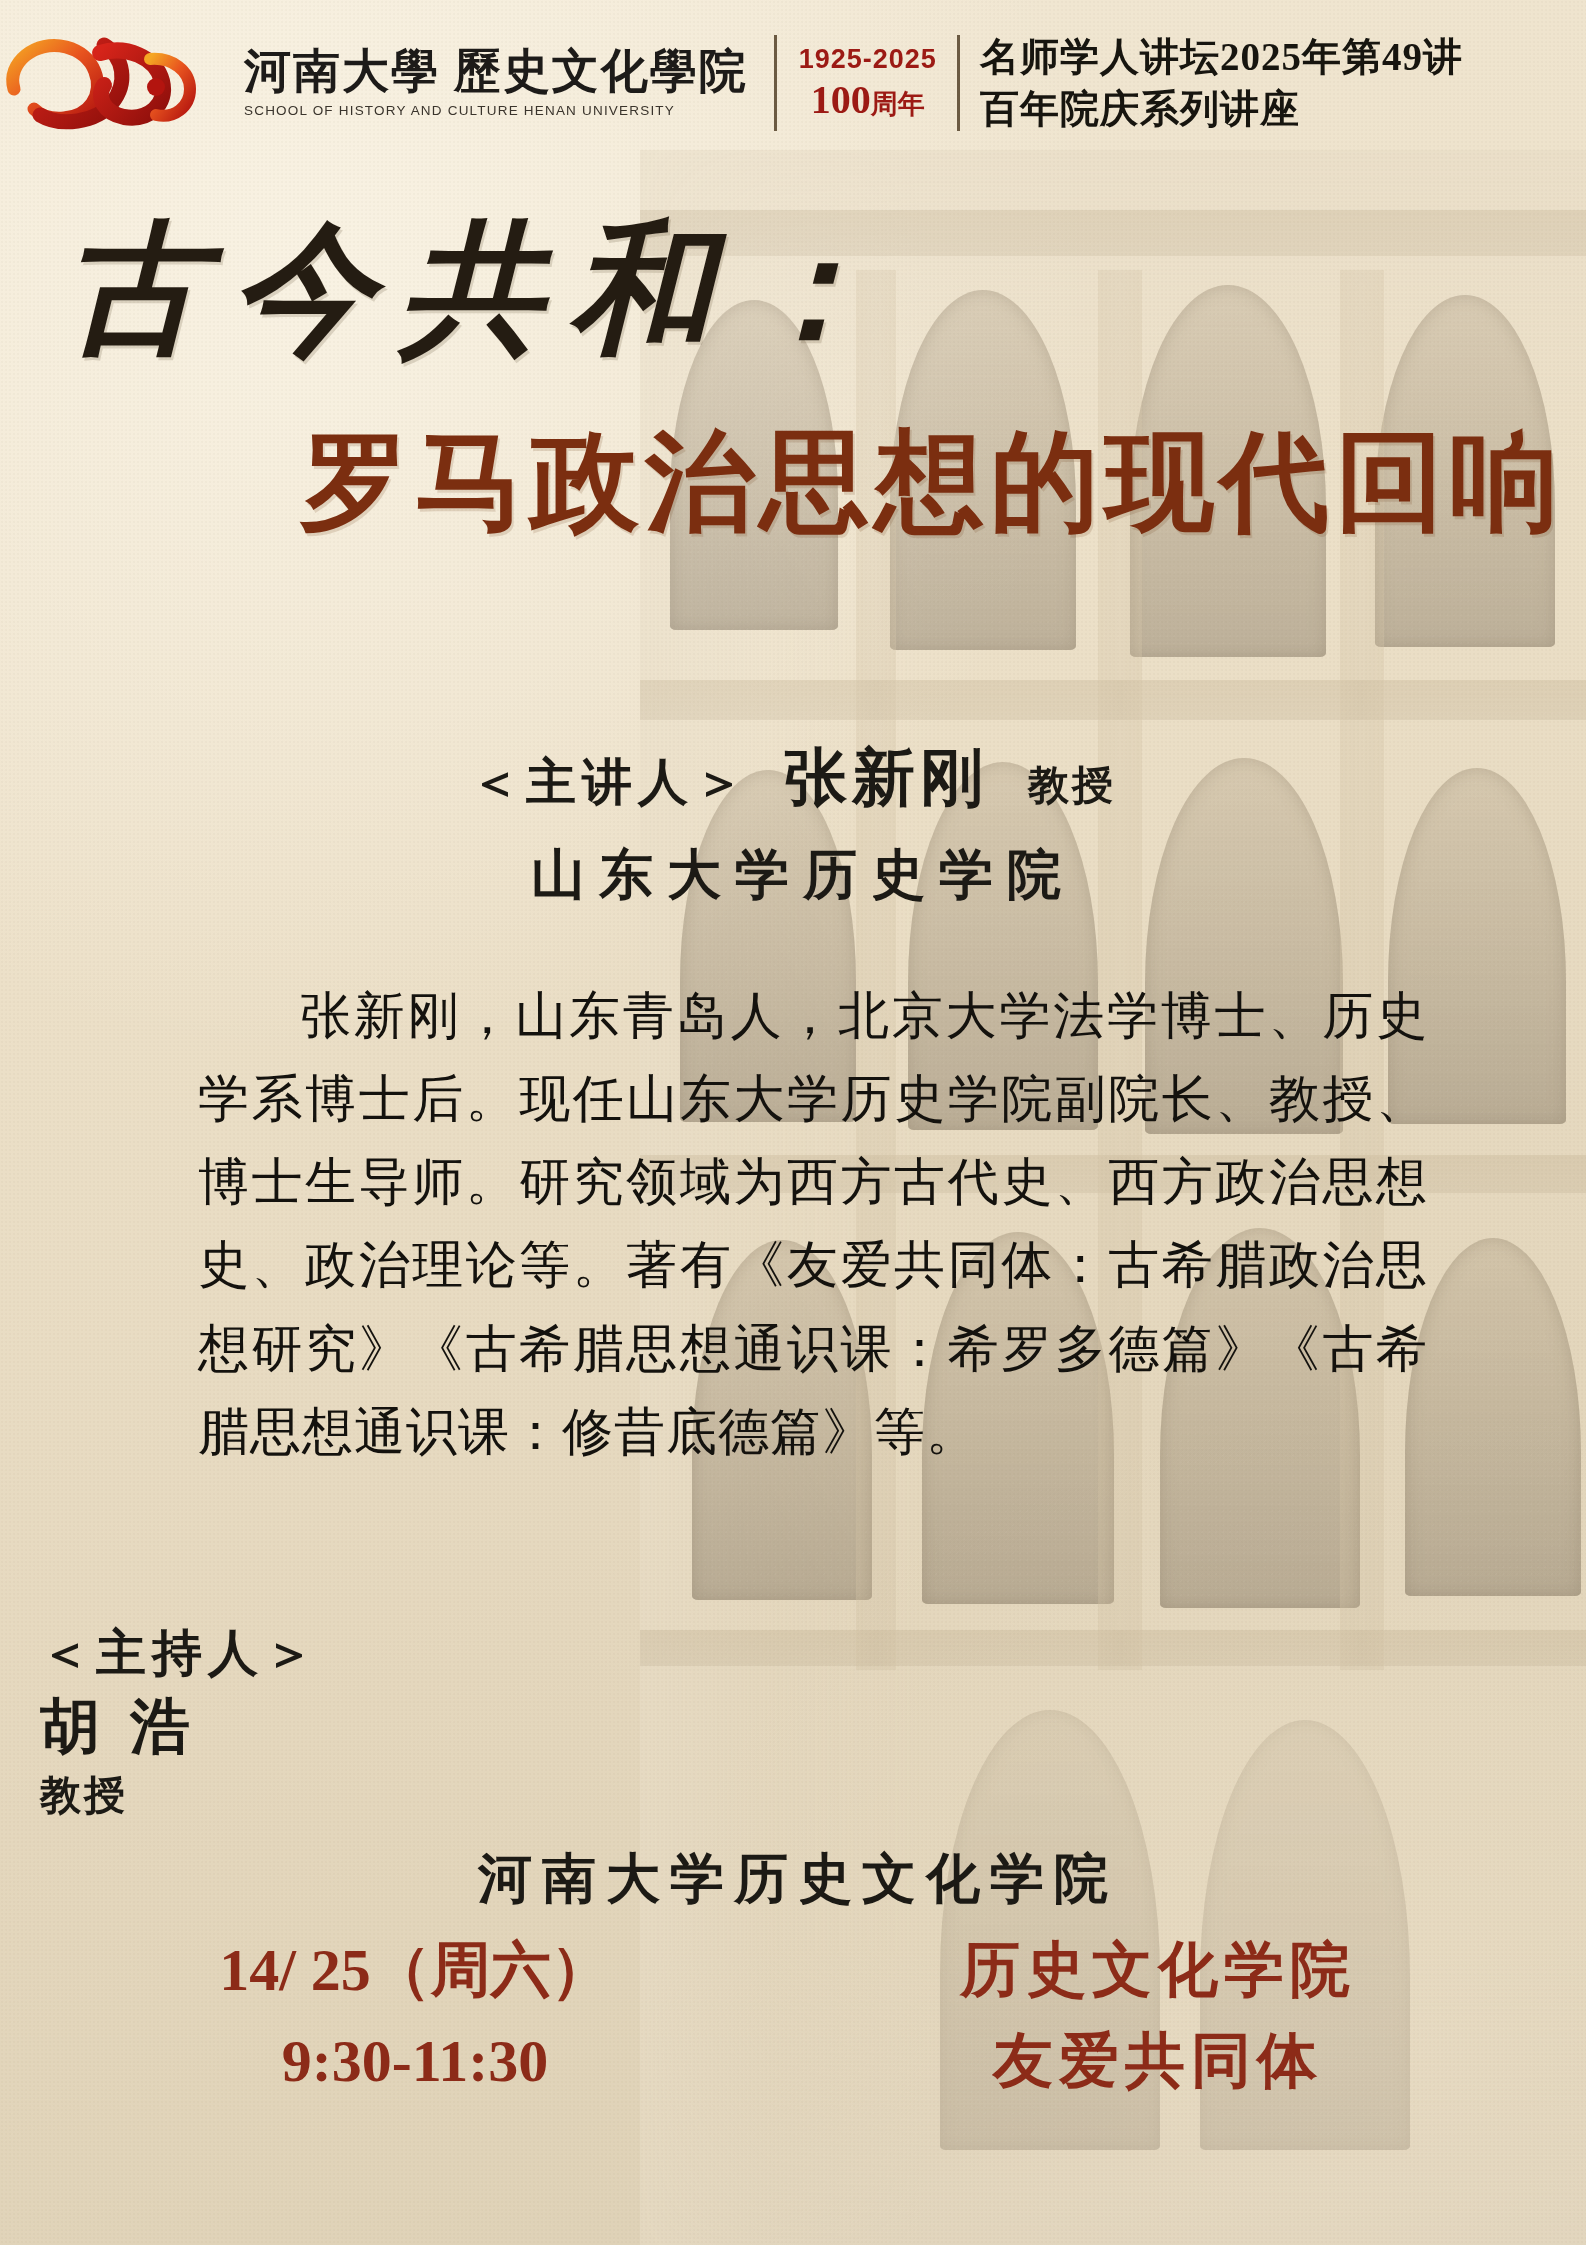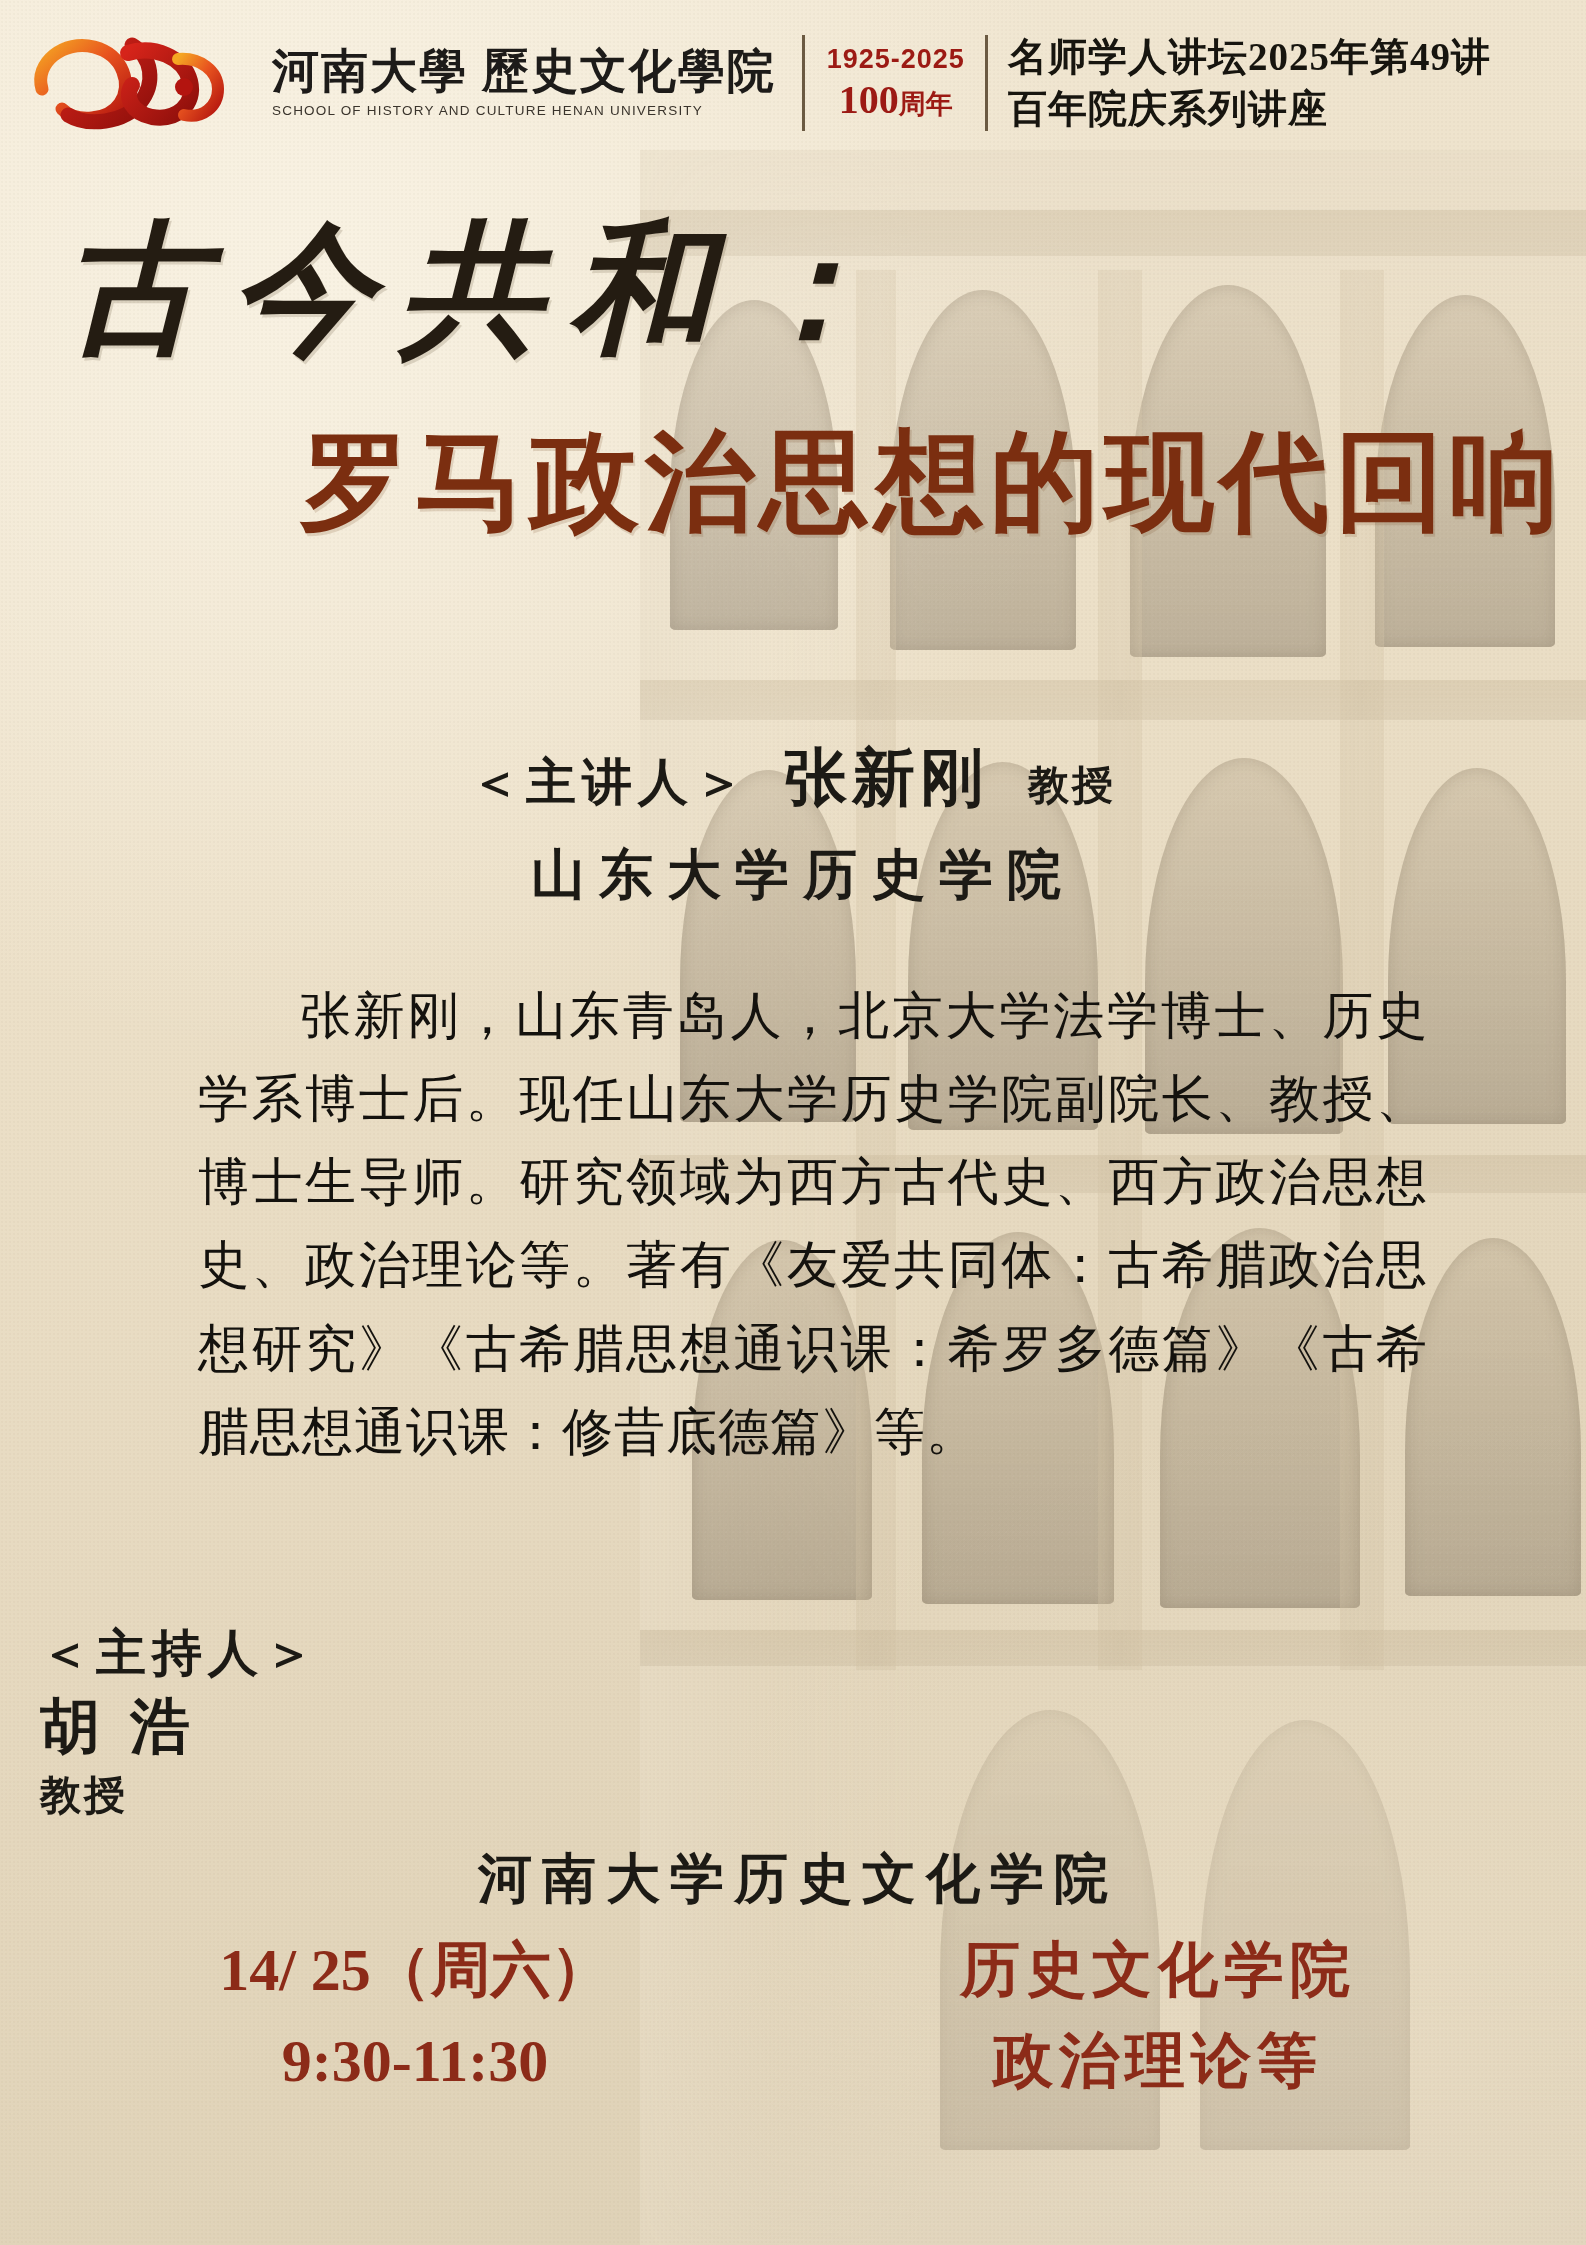--- a/index.html
+++ b/index.html
@@ -73,21 +73,20 @@
 
   
   .header {
     position: absolute;
     top: 0;
     left: 0;
     width: 1586px;
     height: 165px;
     display: flex;
     align-items: center;
-    padding-left: 28px;
     box-sizing: border-box;
     z-index: 5;
   }
   .logo-mark {
     position: relative;
     width: 250px;
     height: 120px;
     flex: 0 0 auto;
   }
   .logo-mark svg { display: block; }
@@ -429,17 +428,17 @@
     <div class="host-affil">河南大学历史文化学院</div>
   </div>
 
   <div class="footer">
     <div class="footer-col footer-left">
       <div>14/ 25（周六）</div>
       <div>9:30-11:30</div>
     </div>
     <div class="footer-col footer-right">
       <div>历史文化学院</div>
-      <div>政治理论等</div>
+      <div>友爱共同体</div>
     </div>
   </div>
 
 </div>
 
 </body></html>

